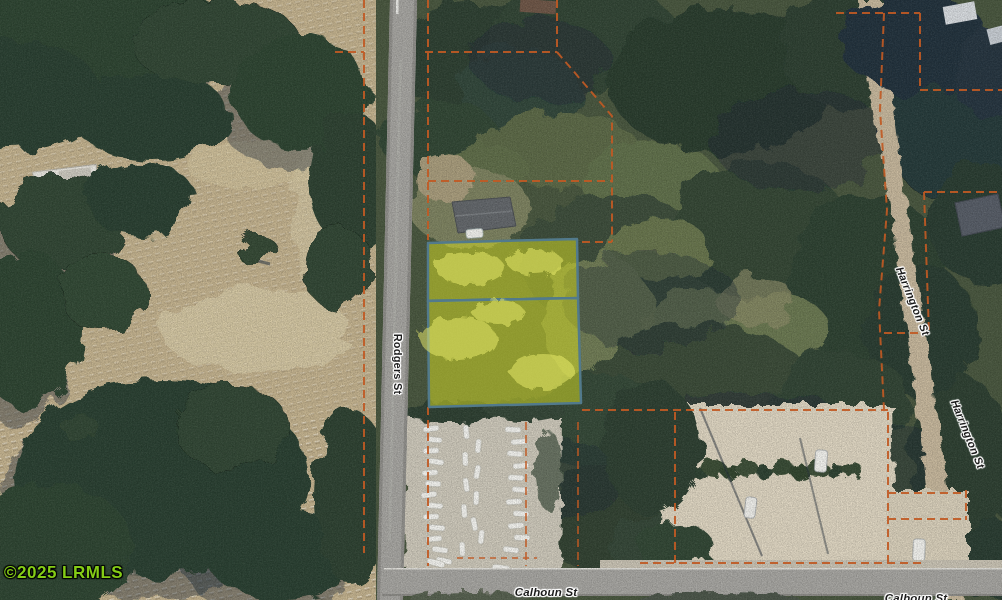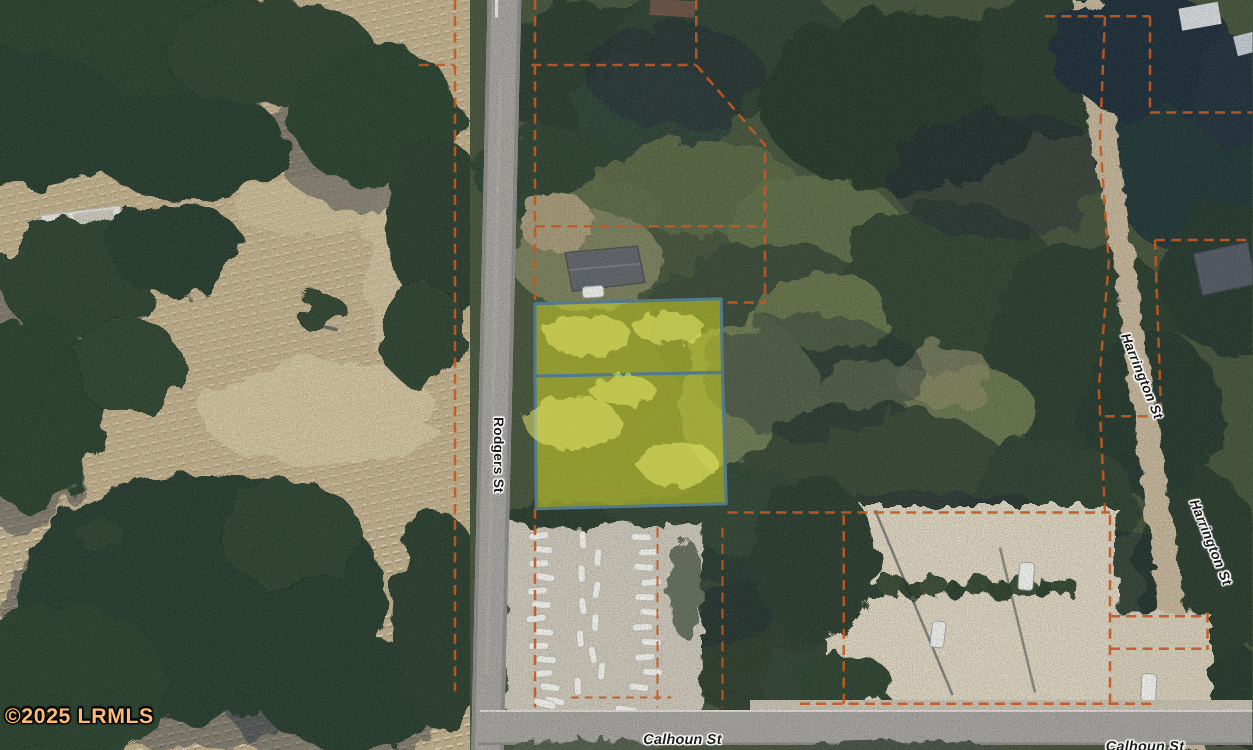--- a/index.html
+++ b/index.html
@@ -16,21 +16,21 @@
                 -1px -1px 1px #fff,1px 1px 1px #fff,1px -1px 1px #fff,-1px 1px 1px #fff;
     letter-spacing:.2px; pointer-events:none;
   }
   .lbl-rodgers{left:398px;top:364px;transform:translate(-50%,-50%) rotate(90deg);}
   .lbl-harrington-1{left:913px;top:301px;transform:translate(-50%,-50%) rotate(68deg);font-style:italic;}
   .lbl-harrington-2{left:968px;top:434px;transform:translate(-50%,-50%) rotate(68deg);font-style:italic;}
   .lbl-calhoun-1{left:546px;top:592px;transform:translate(-50%,-50%);font-style:italic;font-size:11.5px;}
   .lbl-calhoun-2{left:916px;top:598px;transform:translate(-50%,-50%);font-style:italic;font-size:11.5px;}
   .watermark{
     position:absolute;left:4px;top:563px;
-    font-size:17px;font-weight:bold;color:#fdba74;letter-spacing:.5px;
+    font-size:17px;font-weight:bold;color:#84cc16;letter-spacing:.5px;
     text-shadow:0 0 2px #000,-1px -1px 1px #000,1px 1px 1px #000,1px -1px 1px #000,-1px 1px 1px #000;
     pointer-events:none;
   }
 </style>
 </head>
 <body>
 
 <div class="stage">
 
 <svg width="1002" height="600" viewBox="0 0 1002 600">

